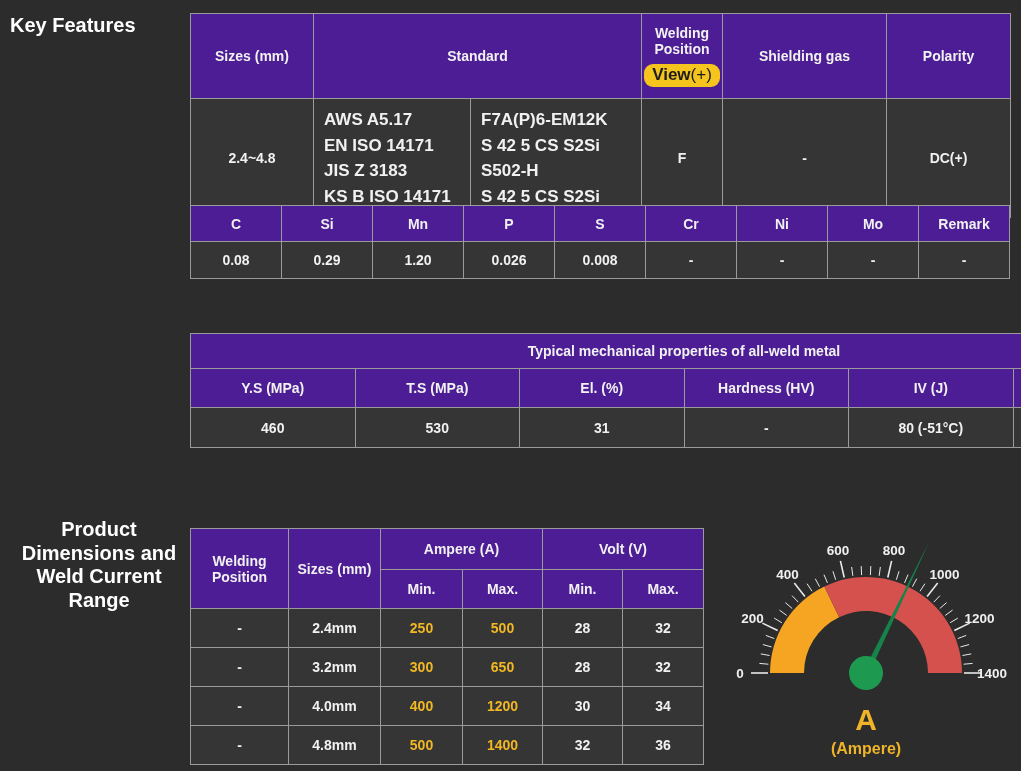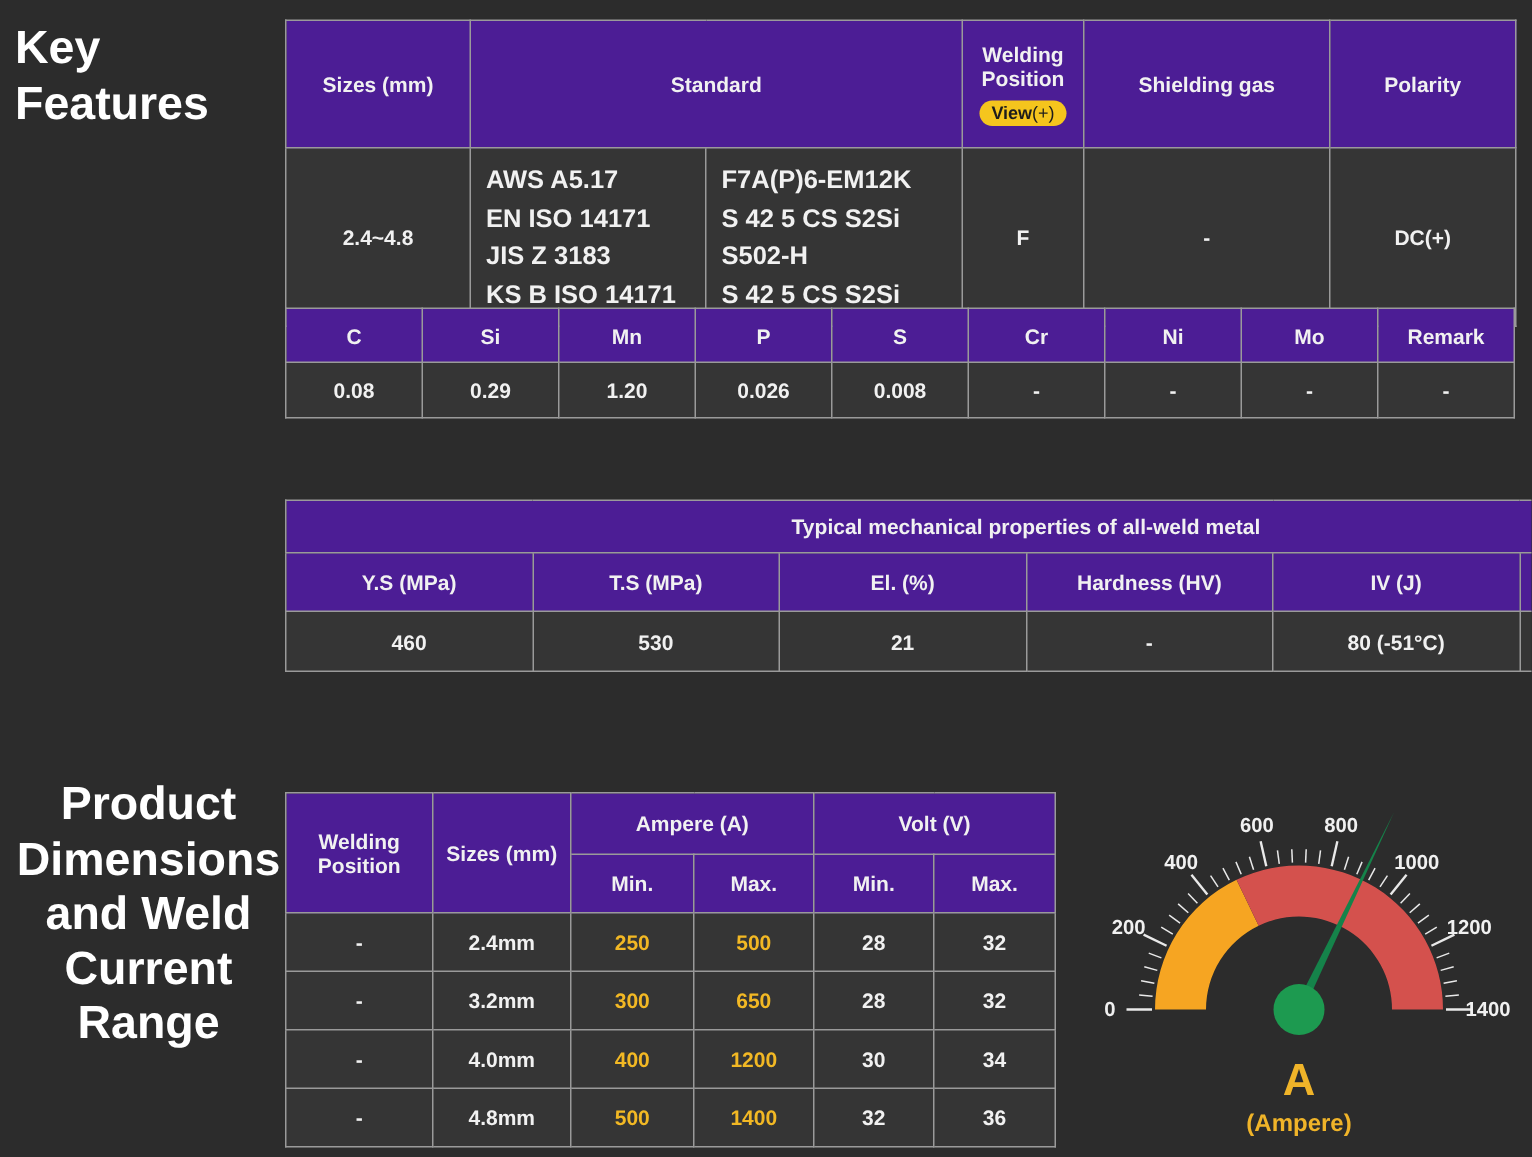--- a/index.html
+++ b/index.html
@@ -7,21 +7,21 @@
   body {
     position:relative;
     background:#2c2c2c;
     font-family:"Liberation Sans", sans-serif;
     color:#f1f1f1;
     overflow:hidden;
   }
   .section-heading {
     position:absolute;
     color:#ffffff;
-    font-size:31px;
+    font-size:20px;
     font-weight:bold;
     line-height:1.18;
   }
   #key-features-heading { left:10px; top:14px; width:175px; }
   #product-dim-heading  { left:10px; top:518px; width:178px;text-align:center; }
 
   table { border-collapse:collapse; position:absolute; table-layout:fixed; }
   th, td {
     border:1px solid #9a9a9a;
     font-size:14px;
@@ -36,21 +36,21 @@
   #spec-table { left:190px; top:13px; width:820px; }
   #spec-table .hdr-row th { height:85px; }
   #spec-table .data-row td { height:92px; }
   .standard-cell { text-align:left; padding:8px 10px; line-height:1.5; font-size:17px; }
   .view-badge {
     display:inline-block;
     background:#f5c51d;
     color:#1c1c1c;
     border-radius:9px;
     padding:1px 8px 2px 8px;
-    font-size:12px;
+    font-size:17px;
     margin-top:7px;
     cursor:pointer;
   }
   .view-badge .v { font-weight:bold; }
   .view-badge .p { font-weight:normal; }
 
   
   #chem-table { left:190px; top:205px; width:820px; }
   #chem-table .title-row th { height:37px; }
   #chem-table .hdr-row th { height:36px; }
@@ -156,21 +156,21 @@
     <th>Y.S (MPa)</th>
     <th>T.S (MPa)</th>
     <th>El. (%)</th>
     <th>Hardness (HV)</th>
     <th>IV (J)</th>
     <th>PWHT</th>
   </tr>
   <tr class="data-row">
     <td>460</td>
     <td>530</td>
-    <td>21</td>
+    <td>31</td>
     <td>-</td>
     <td>80 (-51°C)</td>
     <td>-</td>
   </tr>
 </tbody>
   </table>
 
 <table id="cur-table">
   <colgroup>
     <col style="width:98px">

